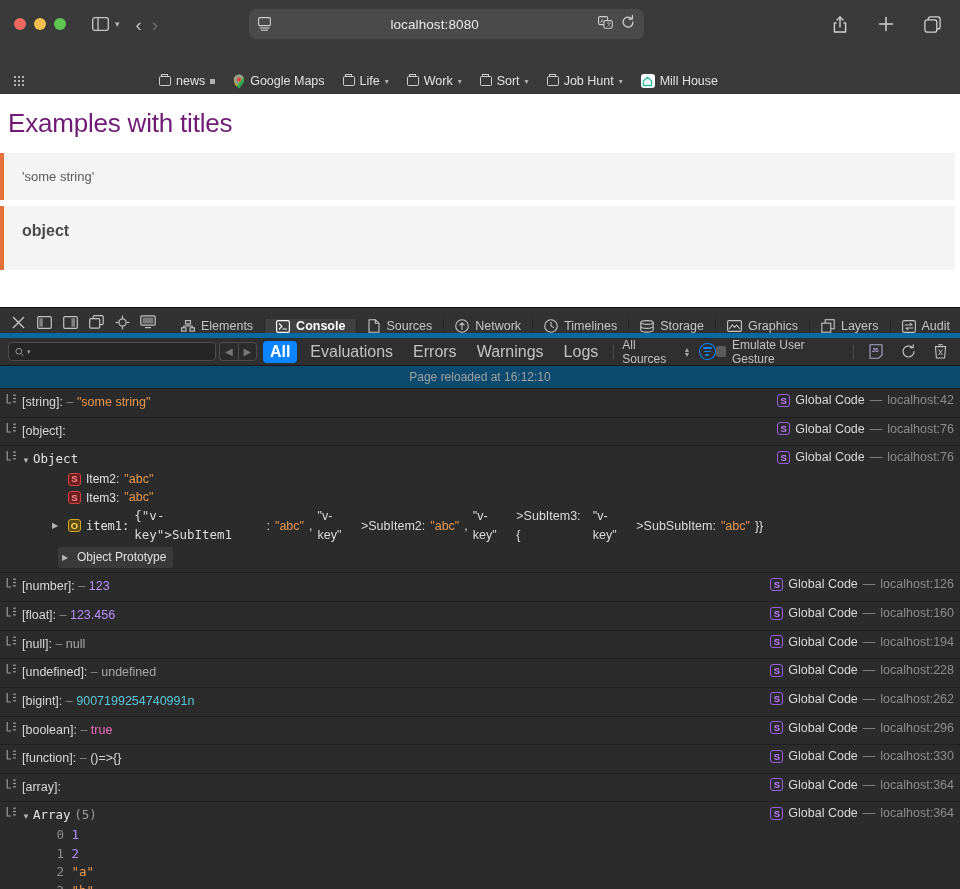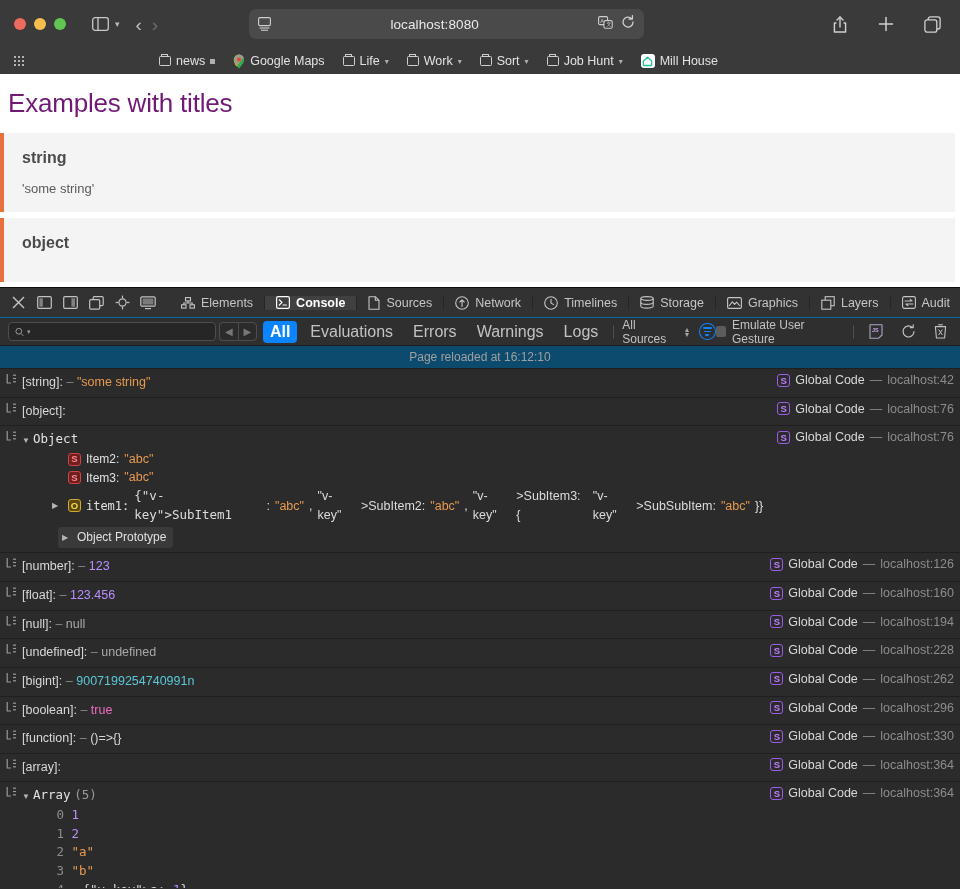--- a/index.html
+++ b/index.html
@@ -43,21 +43,21 @@
     flex: 1; text-align: center; color: #e9e9e9;
     font-size: 13.5px; letter-spacing: 0.1px;
   }
   .url-left-icon, .url-right-icons { display: flex; align-items: center; gap: 8px; color: #cfcfcf; }
 
   .right-chrome { display: flex; align-items: center; gap: 18px; margin-left: auto; color: #d0d0d0; }
 
   
   .bookmarks {
     height: 26px; display: flex; align-items: center;
-    padding: 0 14px; gap: 0px; font-size: 12.5px; color: #e2e2e2;
+    padding: 0 14px; gap: 0px; font-size: 12.5px; color: #e2e2e2; margin-top: 20px;
   }
   .grid-icon { display: grid; grid-template-columns: repeat(3,2px); grid-gap: 2px; margin-right: 8px; }
   .grid-icon i { width: 2px; height: 2px; background: #b4b4b4; display: block; }
   .bm {
     display: flex; align-items: center; gap: 5px;
     padding: 2px 9px; border-radius: 4px; white-space: nowrap;
     cursor: default;
   }
   .bm-folder {
     width: 12px; height: 10px; border: 1.2px solid #cfcfcf; border-radius: 1.5px;
@@ -102,22 +102,22 @@
   }
 
   
   .inspector {
     background: #2b2b2b; height: 601px;
     display: flex; flex-direction: column;
     border-top: 1px solid #0f0f0f;
   }
   .insp-toolbar {
     height: 30px; background: #323232;
-    display: flex; align-items: center;
-    border-bottom: 1px solid #0369a1;
+    display: flex; align-items: flex-end;
+    border-bottom: 5px solid #0369a1;
     font-size: 12.5px; color: #cdcdcd;
   }
   .insp-iconbar { display: flex; align-items: center; padding: 0 4px 0 6px; gap: 2px; }
   .ibtn {
     width: 24px; height: 22px; display: flex; align-items: center;
     justify-content: center; color: #c2c2c2; cursor: default;
   }
   .vsep { width: 1px; background: #4a4a4a; margin: 4px 3px; }
   .tab {
     display: flex; align-items: center; gap: 6px;
@@ -366,21 +366,20 @@
           </svg>
       </span>
       <span>Mill House</span>
     </div>
   </div>
 </div>
 
 <div class="page">
   <h1>Examples with titles</h1>
   <div class="card">
-    <h2>string</h2>
     <pre>'some string'</pre>
   </div>
   <div class="card">
     <h2>object</h2>
     <pre></pre>
   </div>
 </div>
 
 <div class="inspector">
 

